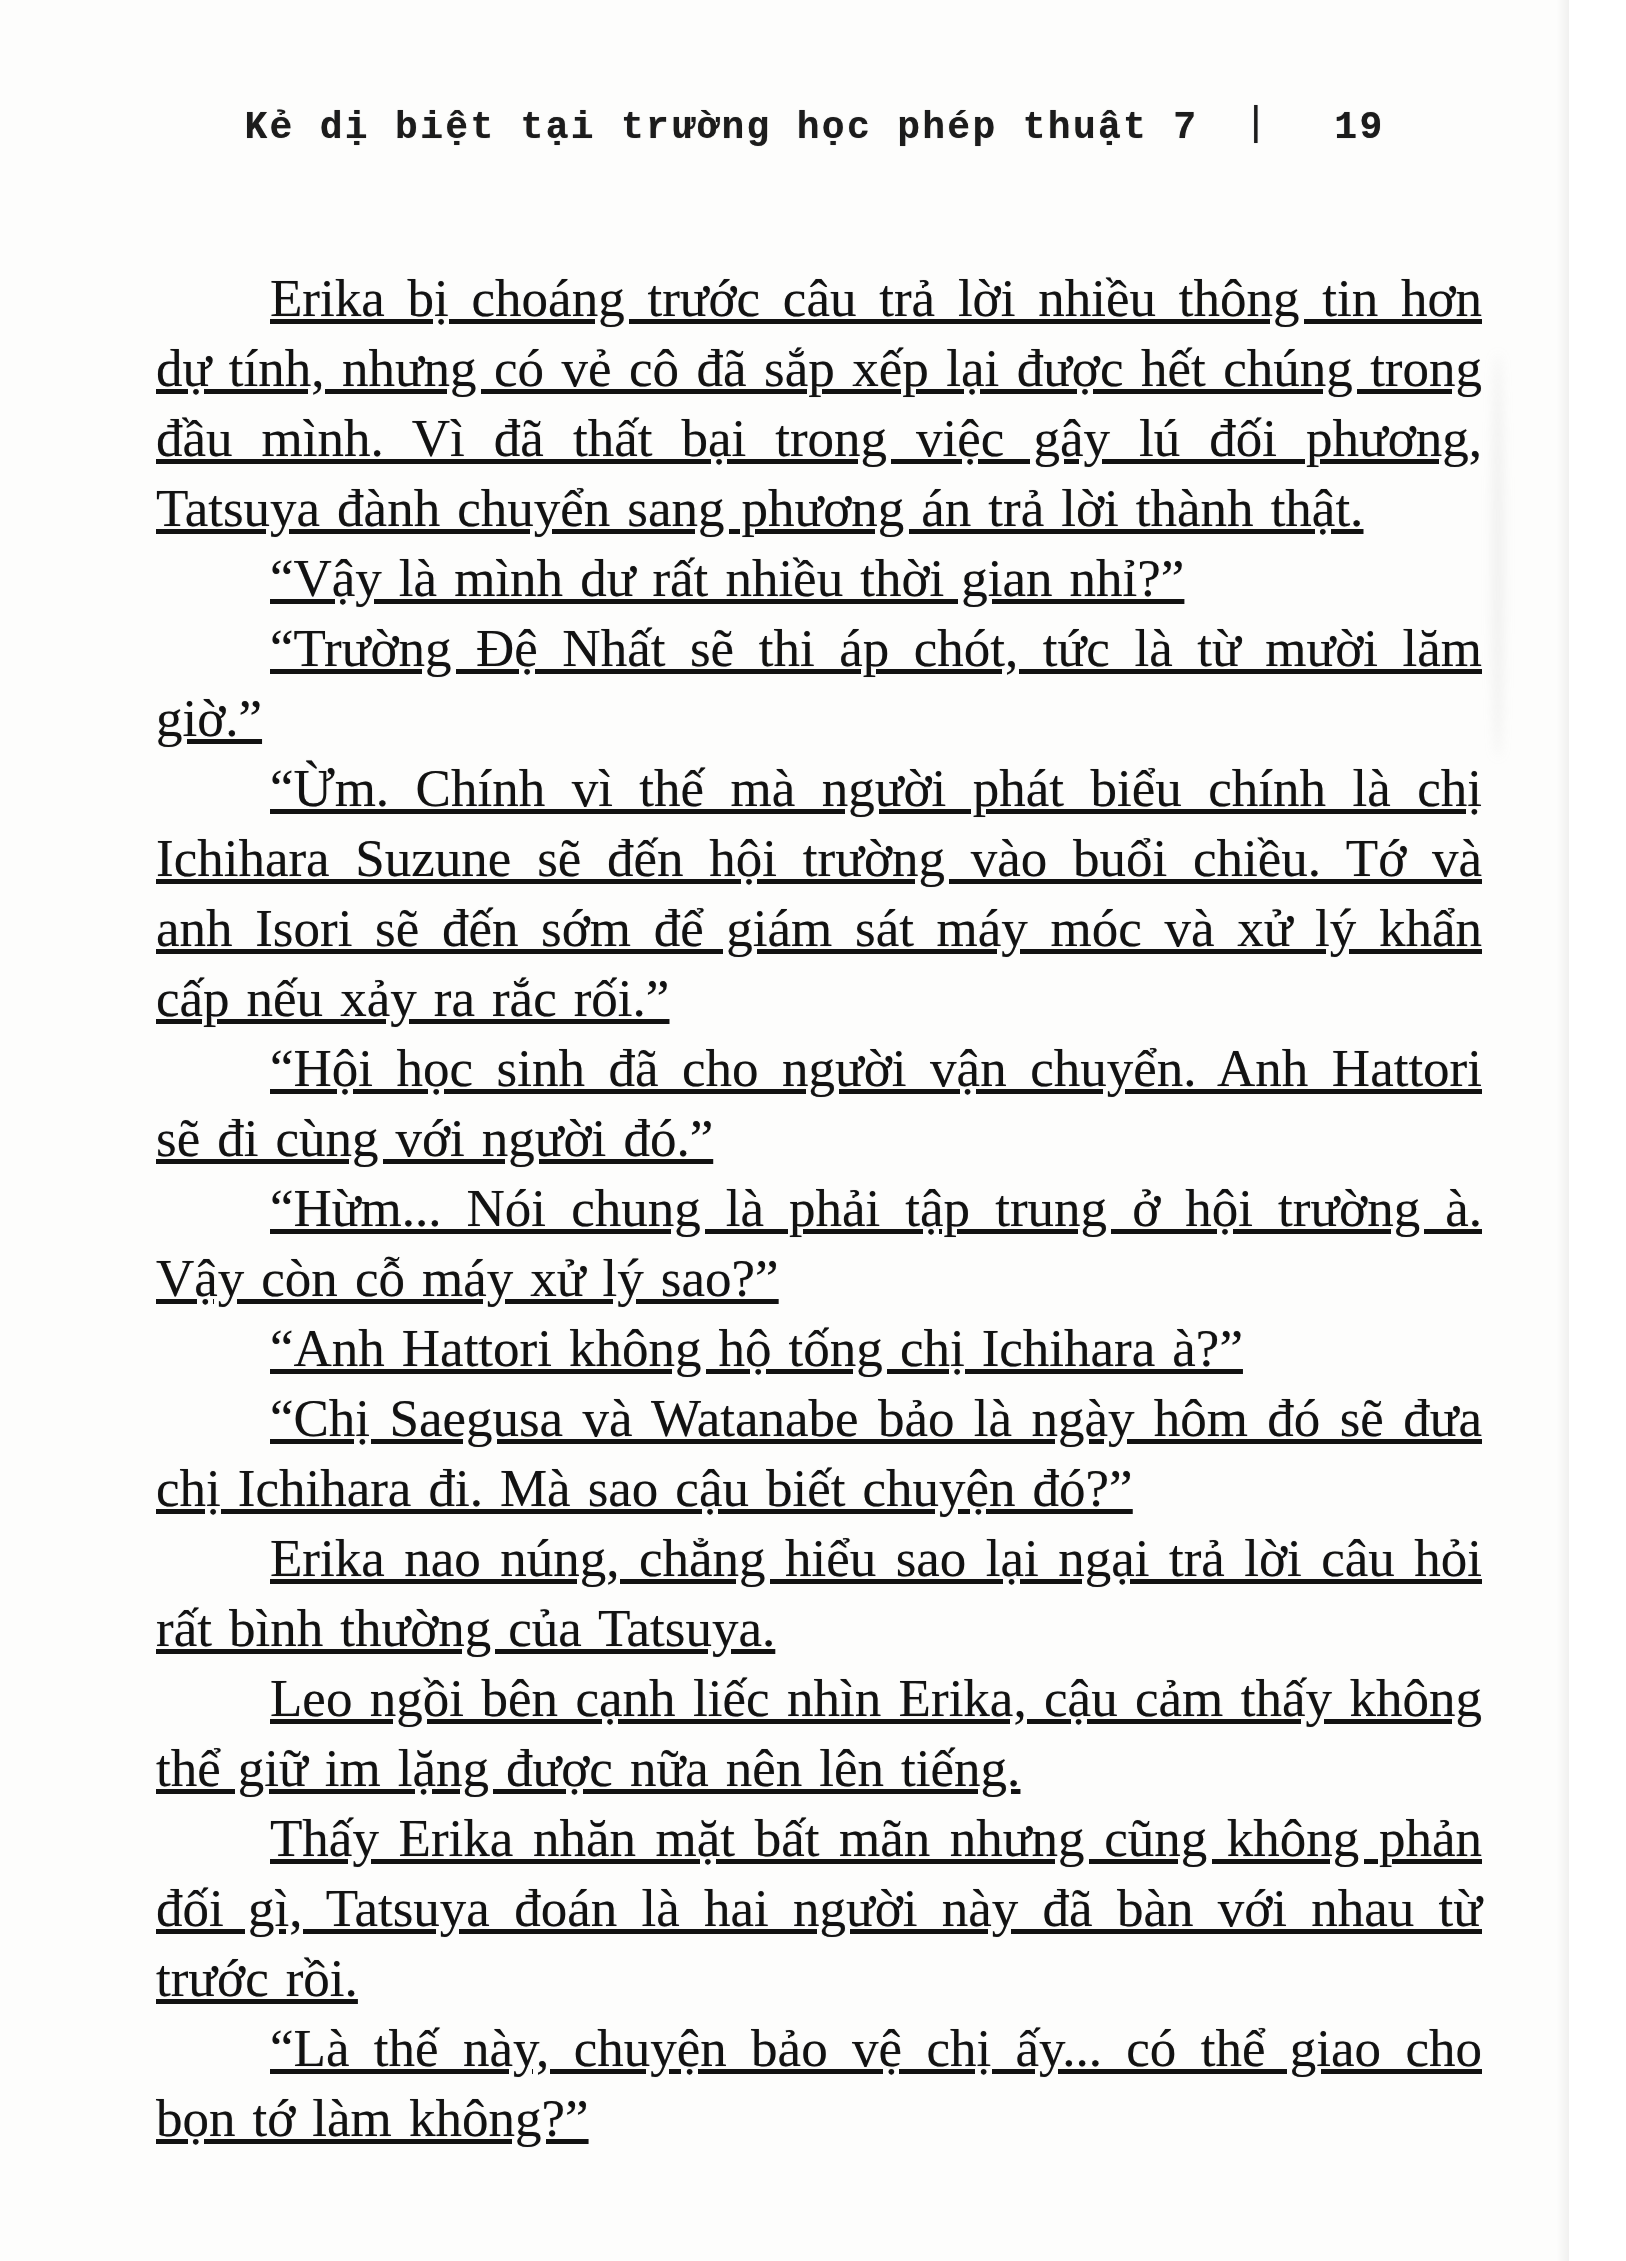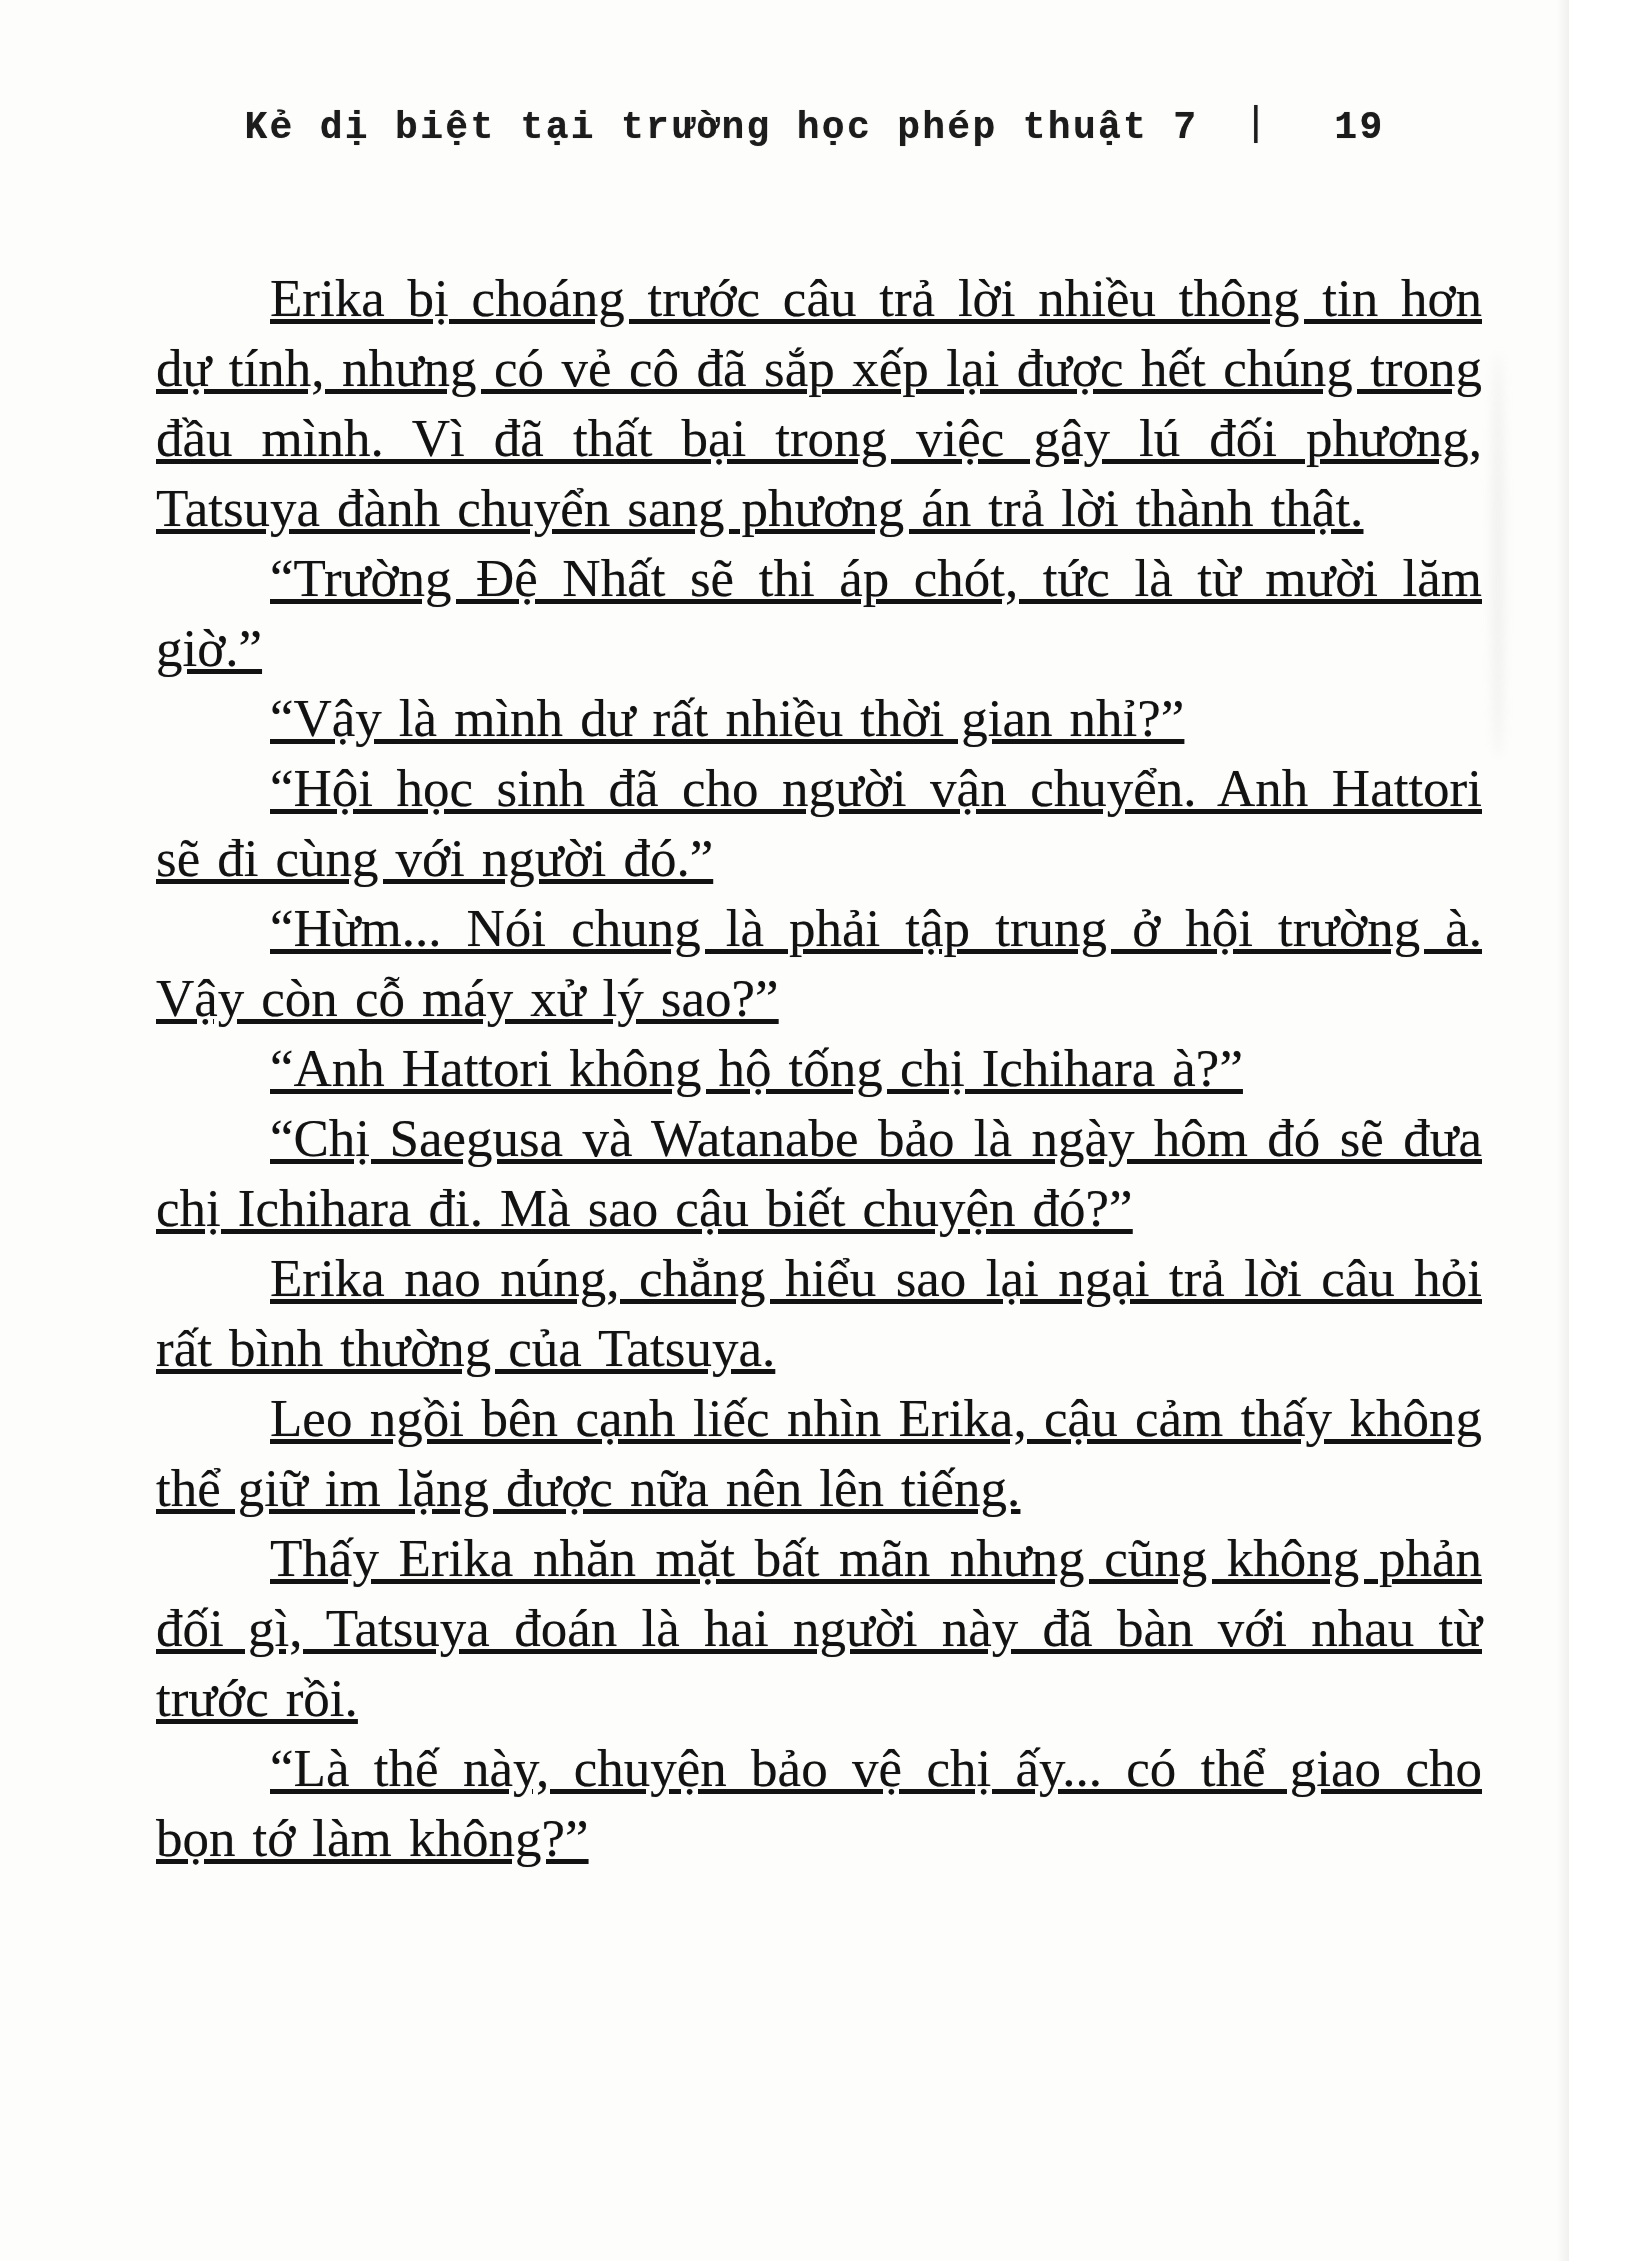--- a/index.html
+++ b/index.html
@@ -85,22 +85,23 @@
 <div class="page">
 
   <div class="running-header">
     <span class="title">Kẻ dị biệt tại trường học phép thuật 7</span>
     <span class="divider">|</span>
     <span class="pagenum">19</span>
   </div>
 
   <div class="text-block">
     <p>Erika bị choáng trước câu trả lời nhiều thông tin hơn dự tính, nhưng có vẻ cô đã sắp xếp lại được hết chúng trong đầu mình. Vì đã thất bại trong việc gây lú đối phương, Tatsuya đành chuyển sang phương án trả lời thành thật.</p>
+    <p>“Vậy là mình dư rất nhiều thời gian nhỉ?”</p>
     <p>“Trường Đệ Nhất sẽ thi áp chót, tức là từ mười lăm giờ.”</p>
-    <p>“Vậy là mình dư rất nhiều thời gian nhỉ?”</p>
+    <p>“Ừm. Chính vì thế mà người phát biểu chính là chị Ichihara Suzune sẽ đến hội trường vào buổi chiều. Tớ và anh Isori sẽ đến sớm để giám sát máy móc và xử lý khẩn cấp nếu xảy ra rắc rối.”</p>
     <p>“Hội học sinh đã cho người vận chuyển. Anh Hattori sẽ đi cùng với người đó.”</p>
     <p>“Hừm... Nói chung là phải tập trung ở hội trường à. Vậy còn cỗ máy xử lý sao?”</p>
     <p>“Anh Hattori không hộ tống chị Ichihara à?”</p>
     <p>“Chị Saegusa và Watanabe bảo là ngày hôm đó sẽ đưa chị Ichihara đi. Mà sao cậu biết chuyện đó?”</p>
     <p>Erika nao núng, chẳng hiểu sao lại ngại trả lời câu hỏi rất bình thường của Tatsuya.</p>
     <p>Leo ngồi bên cạnh liếc nhìn Erika, cậu cảm thấy không thể giữ im lặng được nữa nên lên tiếng.</p>
     <p>Thấy Erika nhăn mặt bất mãn nhưng cũng không phản đối gì, Tatsuya đoán là hai người này đã bàn với nhau từ trước rồi.</p>
     <p>“Là thế này, chuyện bảo vệ chị ấy... có thể giao cho bọn tớ làm không?”</p>
   </div>
 

